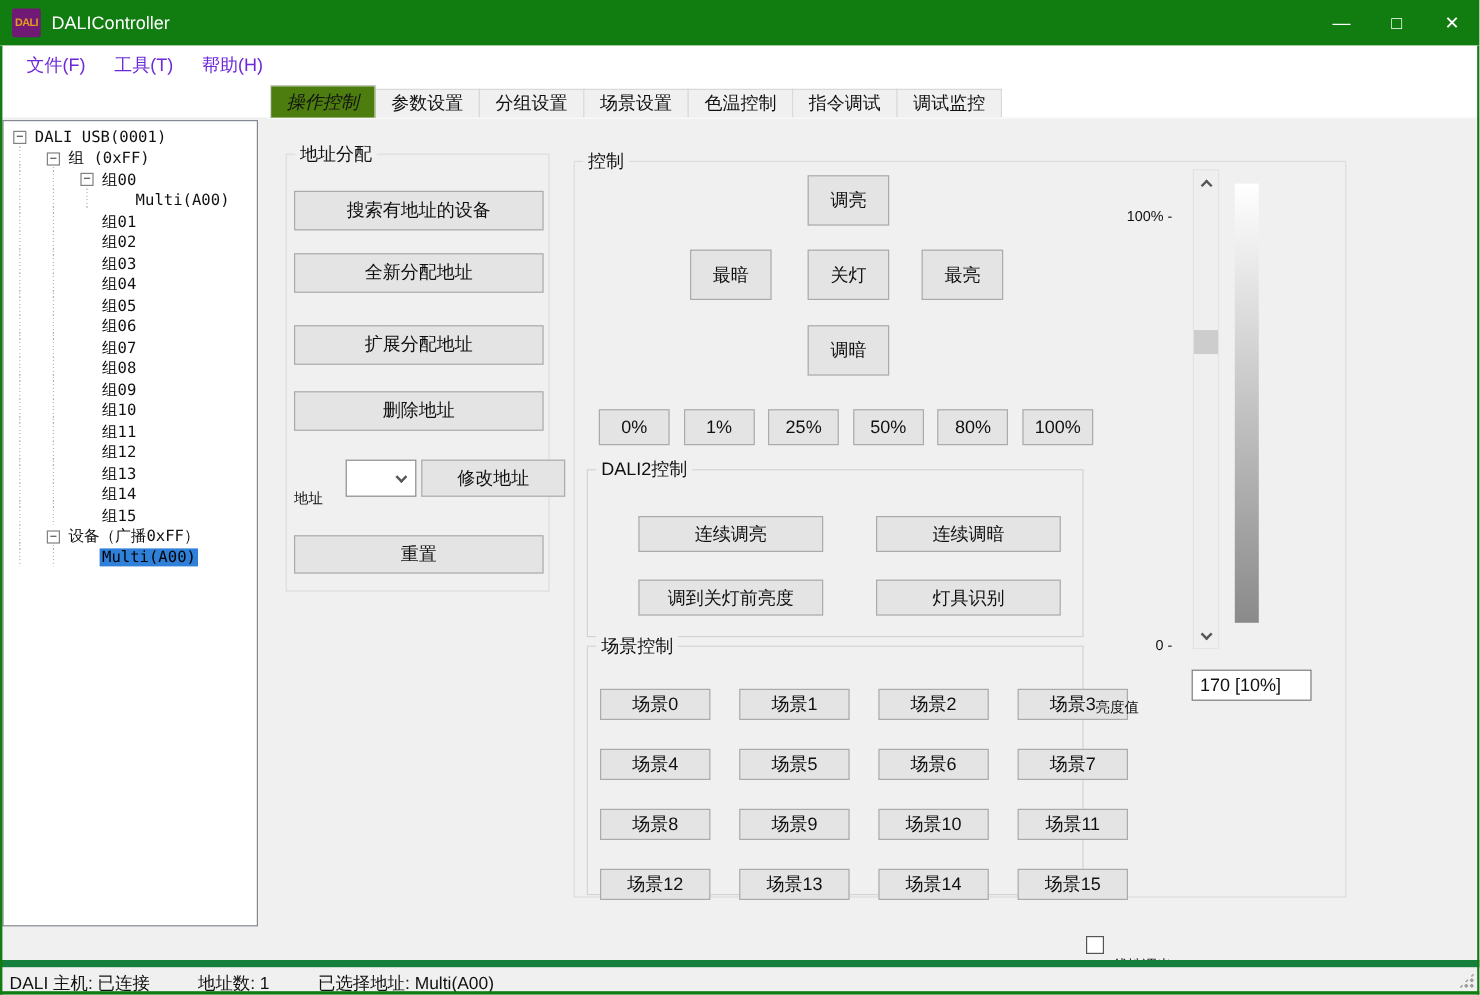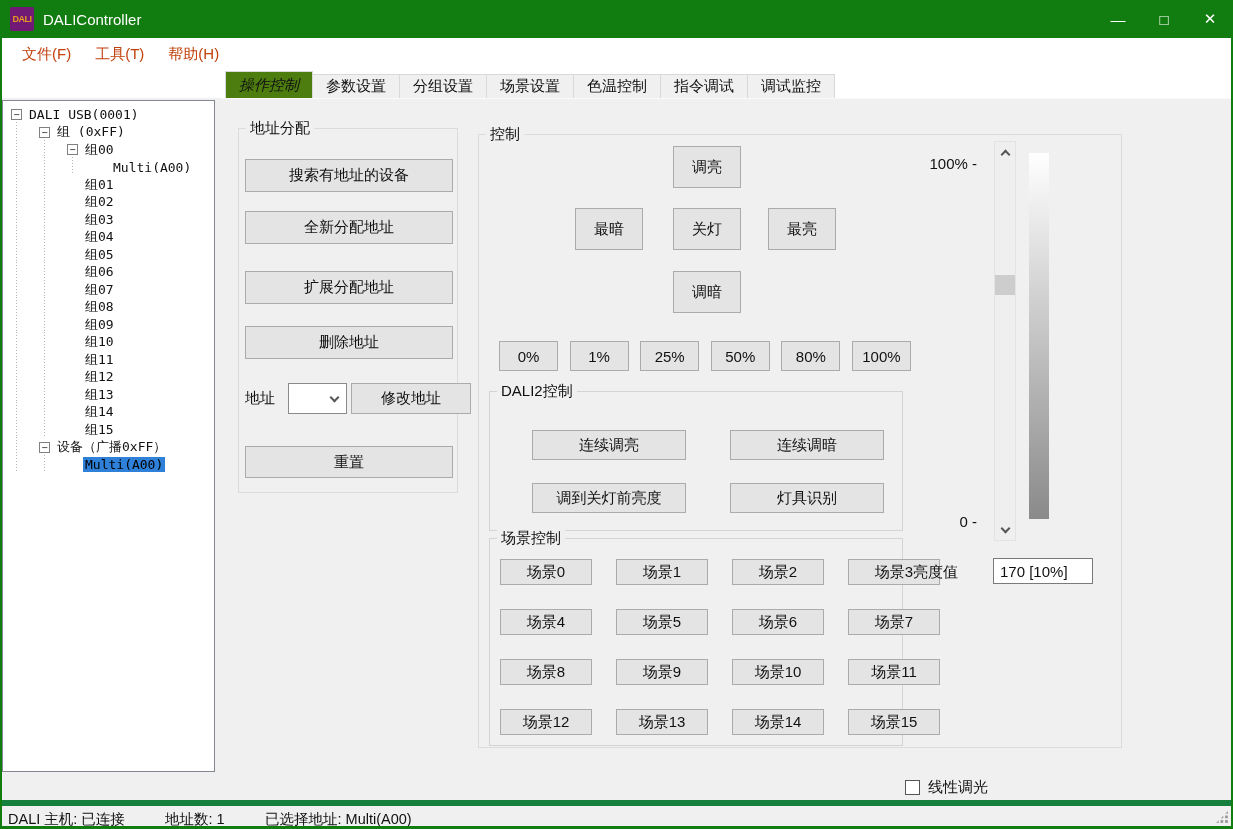--- a/index.html
+++ b/index.html
@@ -15,21 +15,21 @@
     display:flex; align-items:center; justify-content:center;
     font-size:9px; font-weight:bold; color:#e89b1e; letter-spacing:-0.5px; }
   .app-title { color:#fff; margin-left:9px; font-size:15px; }
   .win-controls { margin-left:auto; display:flex; height:38px; }
   .win-btn { width:46px; height:38px; color:#fff; display:flex; align-items:center;
     justify-content:center; font-size:15px; }
 
   
   .menubar { left:0; top:38px; width:1233px; height:33px; background:#fff;
     display:flex; align-items:center; padding-left:10px; }
-  .menu-item { padding:0 12px; height:33px; display:flex; align-items:center; color:#c2410c; }
+  .menu-item { padding:0 12px; height:33px; display:flex; align-items:center; color:#6d28d9; }
   .tabstrip { left:0; top:71px; width:1233px; height:27px; background:#fff;
     display:flex; align-items:flex-end; padding-left:225px; }
   .tab { height:24px; padding:0 13px; display:flex; align-items:center; background:#f0f0f0;
     border:1px solid #d9d9d9; border-bottom:none; margin-right:-1px; font-size:15px; }
   .tab.active { height:27px; background:#4d7c0f; position:relative; z-index:2;font-style:italic; }
   .content-bg { left:0; top:98px; width:1233px; height:702px; background:#f0f0f0; }
   .tabpage-edge { left:222px; top:98px; width:1009px; height:1px; background:#fafafa; }
 
   
   .treepanel { left:2px; top:100px; width:213px; height:672px; background:#fff;
@@ -44,34 +44,34 @@
     color:#333; margin-right:5px; }
   .tree-expand.hiddenbox { visibility:hidden; }
   .tree-label { padding:0 2px; }
   .tree-row.selected .tree-label { background:#2e80d9; color:#000; }
 
   
   .group { position:absolute; border:1px solid #dcdcdc; }
   .glabel { position:absolute; top:-10px; left:7px; background:#f0f0f0; padding:0 4px; font-size:15px; }
   .btn { position:absolute; background:#e4e4e4; border:1px solid #ababab; color:#111;
     display:flex; align-items:center; justify-content:center; font-size:15px; }
-  .lbl { position:absolute; font-size:15px; }
+  .lbl { position:absolute; font-size:12px;margin-top:18px; }
 
   
   .combo { position:absolute; background:#fff; border:1px solid #8a8a8a;
     display:flex; align-items:center; justify-content:flex-end; padding-right:8px; }
   .chev { width:7px; height:7px; border-left:2px solid #565656; border-top:2px solid #565656; }
   .chev.down { transform:rotate(225deg); margin-top:-3px; }
   .chev.up { transform:rotate(45deg); margin-top:4px; }
 
   
   .pct-row { position:absolute; left:20px; top:206px; width:412px; height:30px;
     display:flex; justify-content:space-between; }
   .pct-row .btn { position:static; width:59px; height:30px; }
-  .scene-grid { position:absolute; left:10px; top:20px; width:397px;
+  .scene-grid { position:absolute; left:10px; top:35px; width:397px;
     display:grid; grid-template-columns:repeat(4,92px); column-gap:9.5px;
     grid-auto-rows:26px; row-gap:20.5px;gap:24px; }
   .scene-grid .btn { position:static; width:92px; height:26px; }
 
   
   .vscroll { position:absolute; left:515px; top:6px; width:22px; height:400px; background:#efefef;
     border:1px solid #e3e3e3; }
   .vscroll .arrow { position:absolute; left:0; width:20px; height:20px;
     display:flex; align-items:center; justify-content:center; }
   .vscroll .arrow.top { top:0; } .vscroll .arrow.bottom { bottom:0; }

